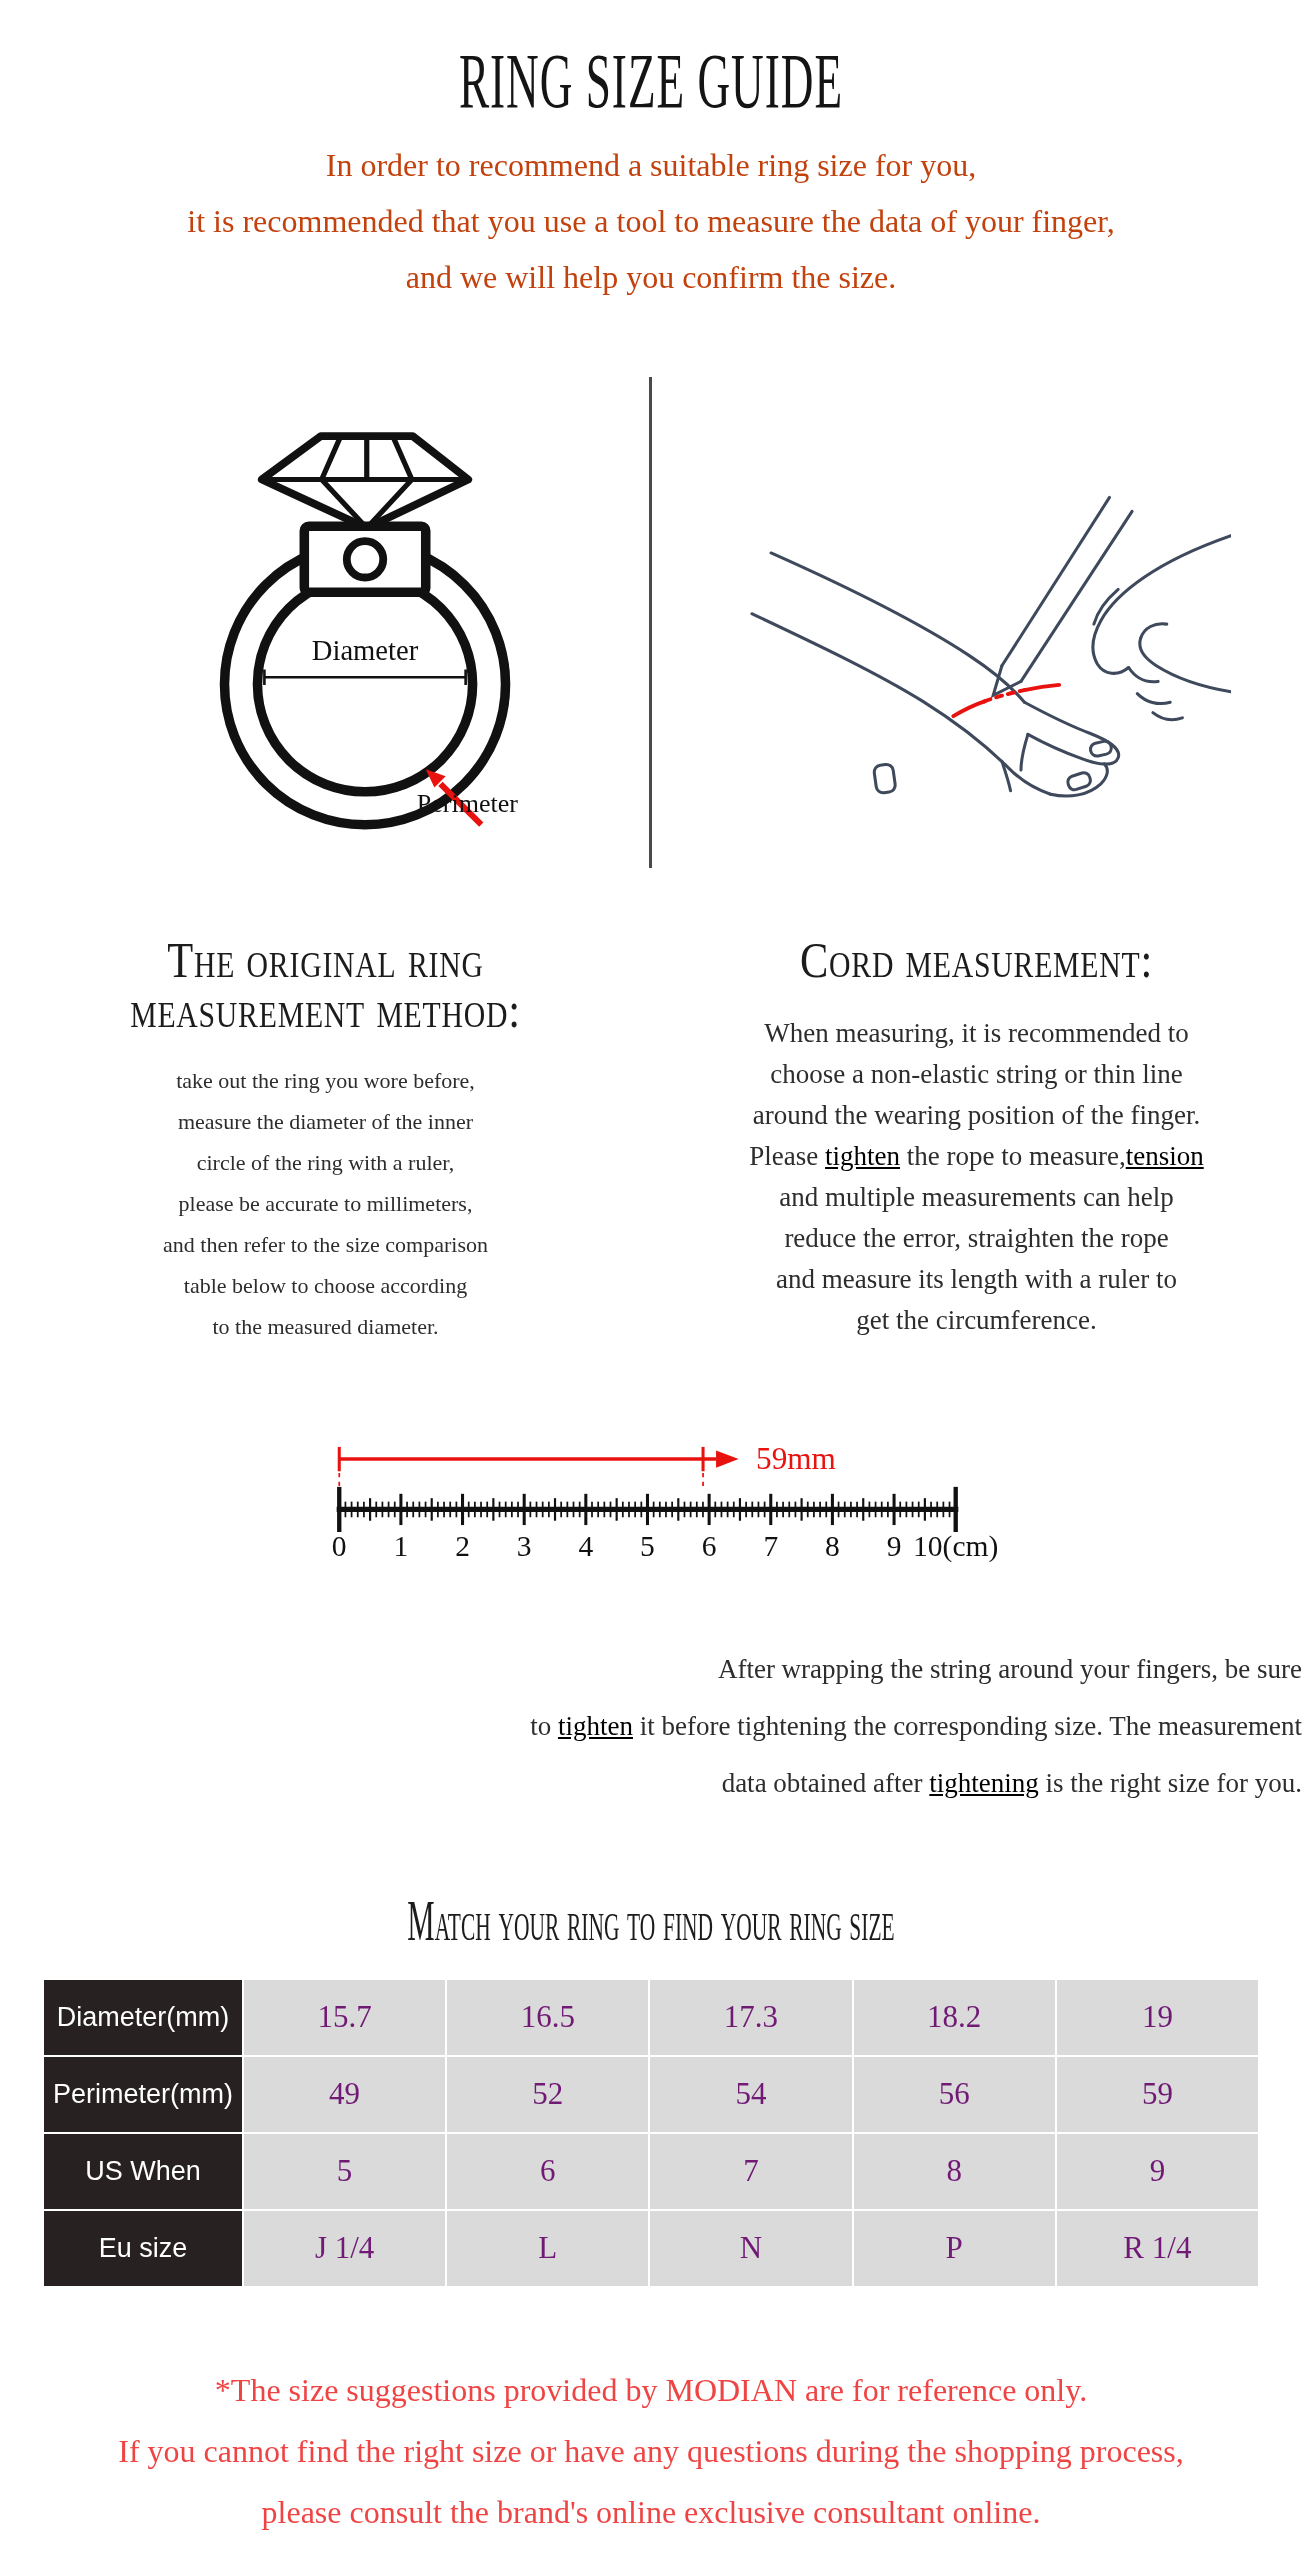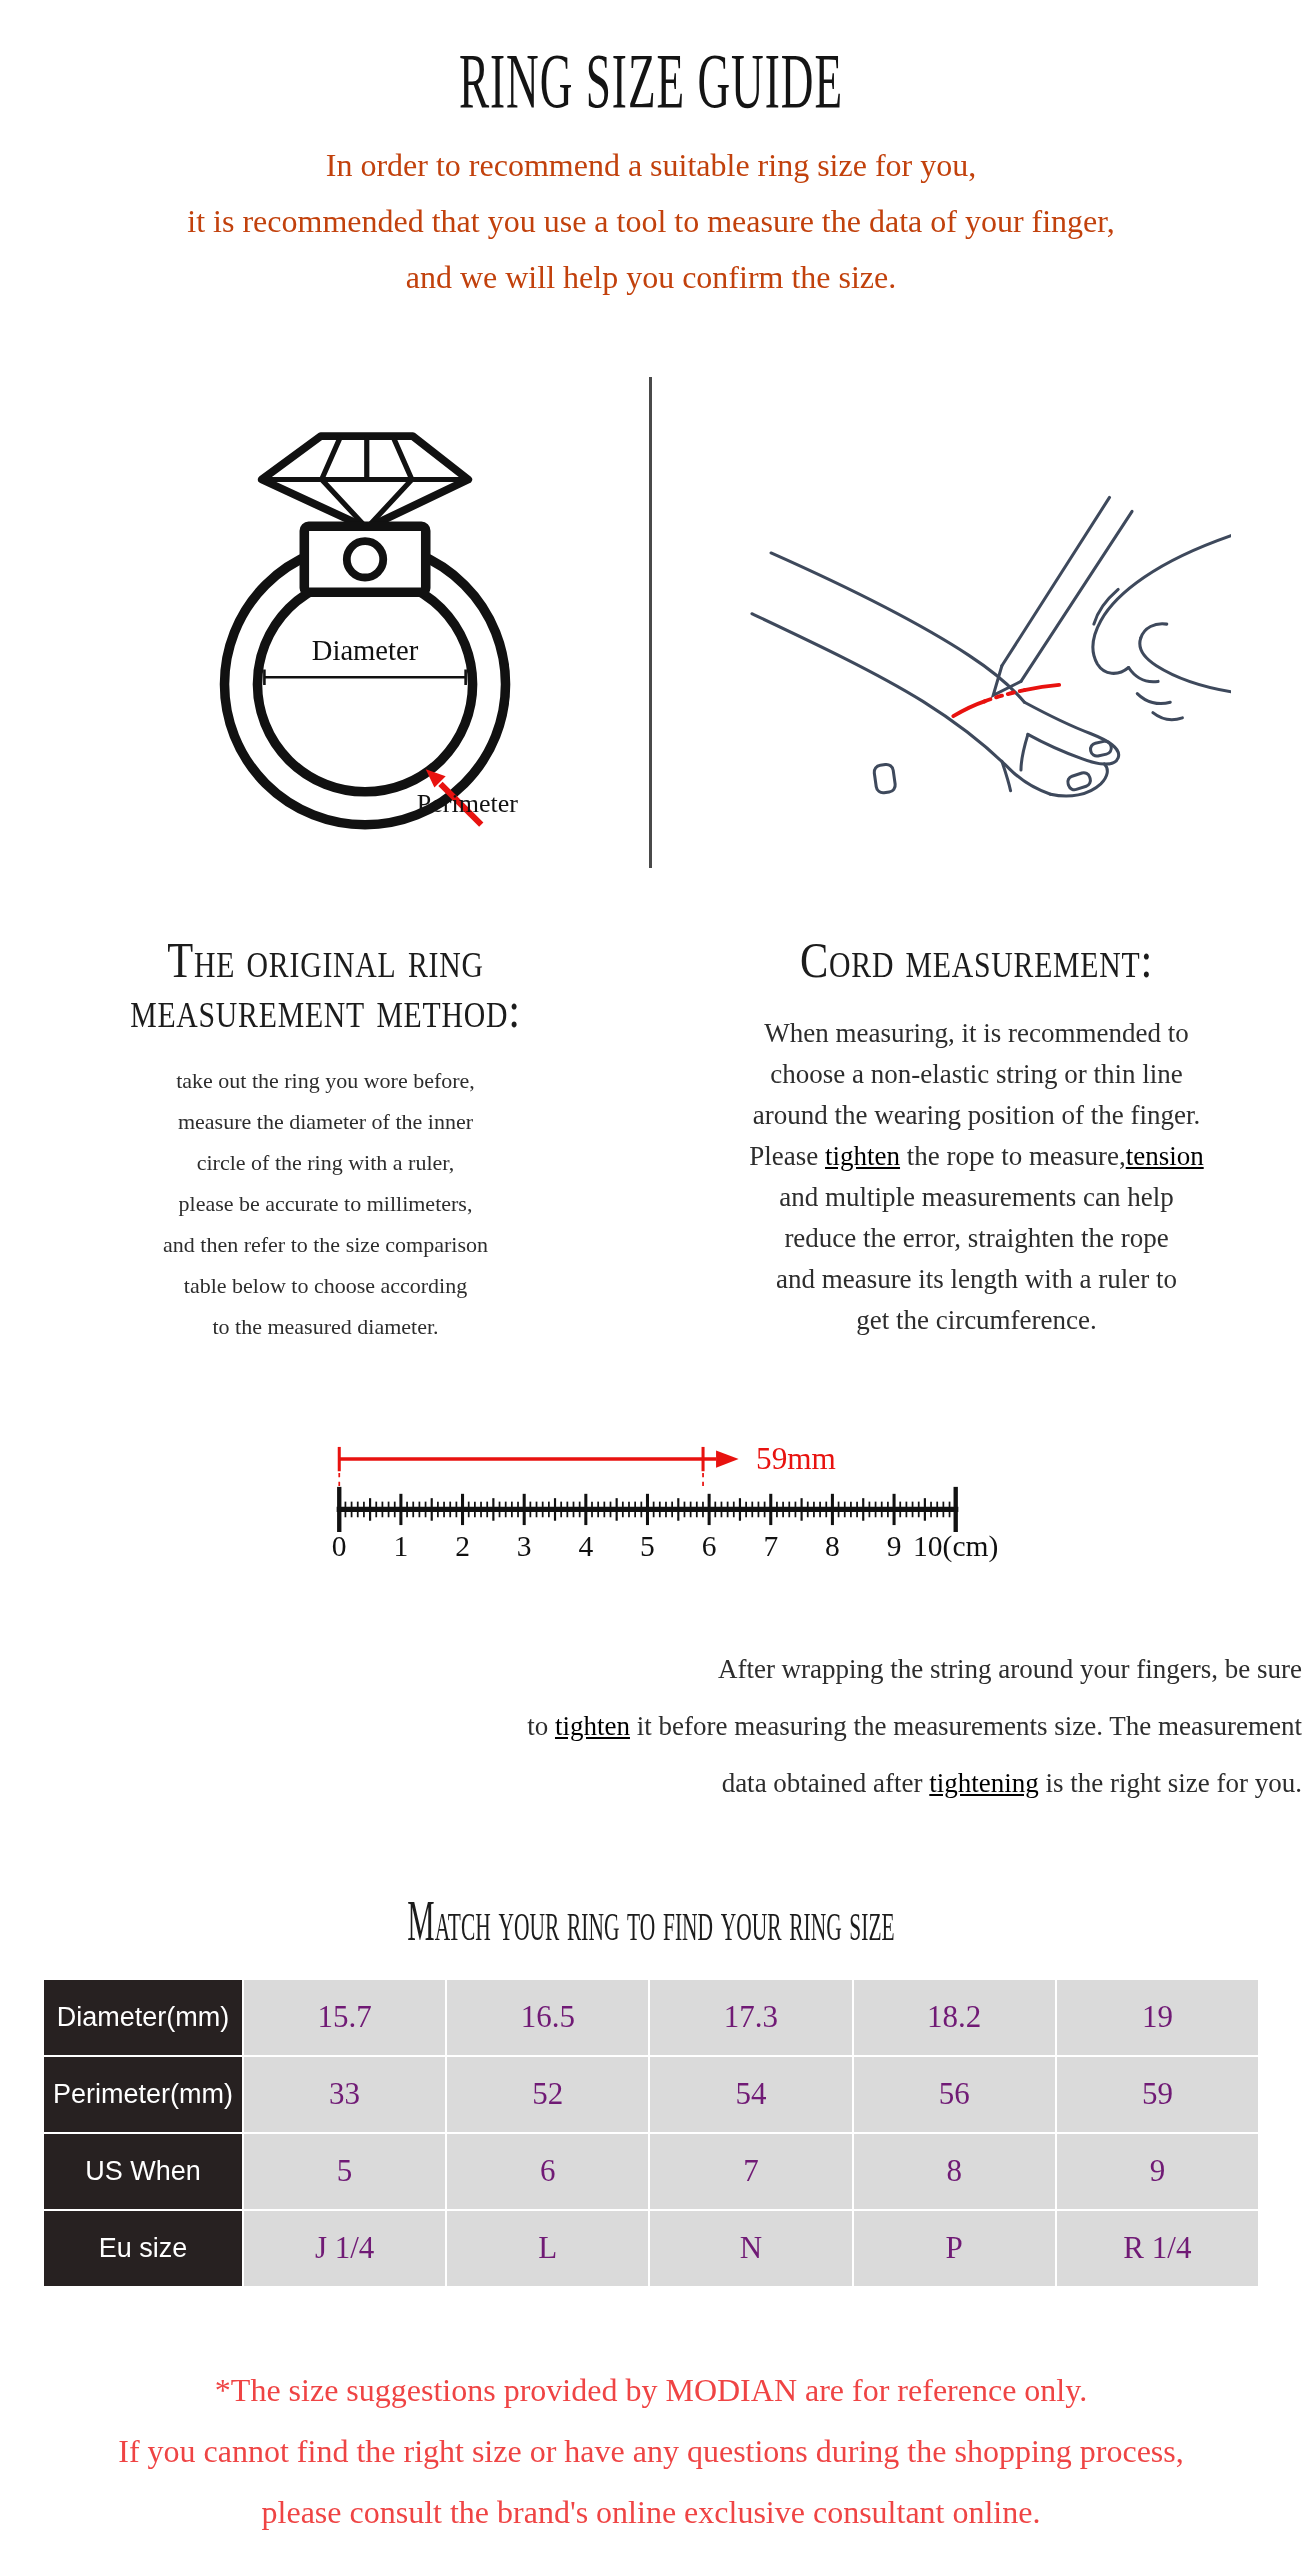--- a/index.html
+++ b/index.html
@@ -270,35 +270,35 @@
         <line x1="455" y1="16" x2="455" y2="44" stroke-width="3.5"></line>
         <polygon points="496,30 470,20 470,40" fill="#e8120f" stroke="none"></polygon>
         <path d="M36,46 V64 M455,46 V64" stroke-width="2" stroke-dasharray="5 5"></path>
       </g>
       <text x="516" y="42" font-size="36" fill="#e8120f" font-family="Liberation Serif, serif">59mm</text>
     </svg>
   </div>
 
   <div class="after-ruler">
       <div>After wrapping the string around your fingers, be sure</div>
-      <div><span>to </span><span class="red">tighten</span><span> it before measuring the measurements size. The measurement</span></div>
+      <div><span>to </span><span class="red">tighten</span><span> it before tightening the corresponding size. The measurement</span></div>
       <div><span>data obtained after </span><span class="red">tightening</span><span> is the right size for you.</span></div>
     </div>
 
   <div class="match-heading">Match your ring to find your ring size</div>
 
   <div class="size-table">
       <div class="th-cell">Diameter(mm)</div>
       <div class="td-cell">15.7</div>
       <div class="td-cell">16.5</div>
       <div class="td-cell">17.3</div>
       <div class="td-cell">18.2</div>
       <div class="td-cell">19</div>
       <div class="th-cell">Perimeter(mm)</div>
-      <div class="td-cell">33</div>
+      <div class="td-cell">49</div>
       <div class="td-cell">52</div>
       <div class="td-cell">54</div>
       <div class="td-cell">56</div>
       <div class="td-cell">59</div>
       <div class="th-cell">US When</div>
       <div class="td-cell">5</div>
       <div class="td-cell">6</div>
       <div class="td-cell">7</div>
       <div class="td-cell">8</div>
       <div class="td-cell">9</div>

